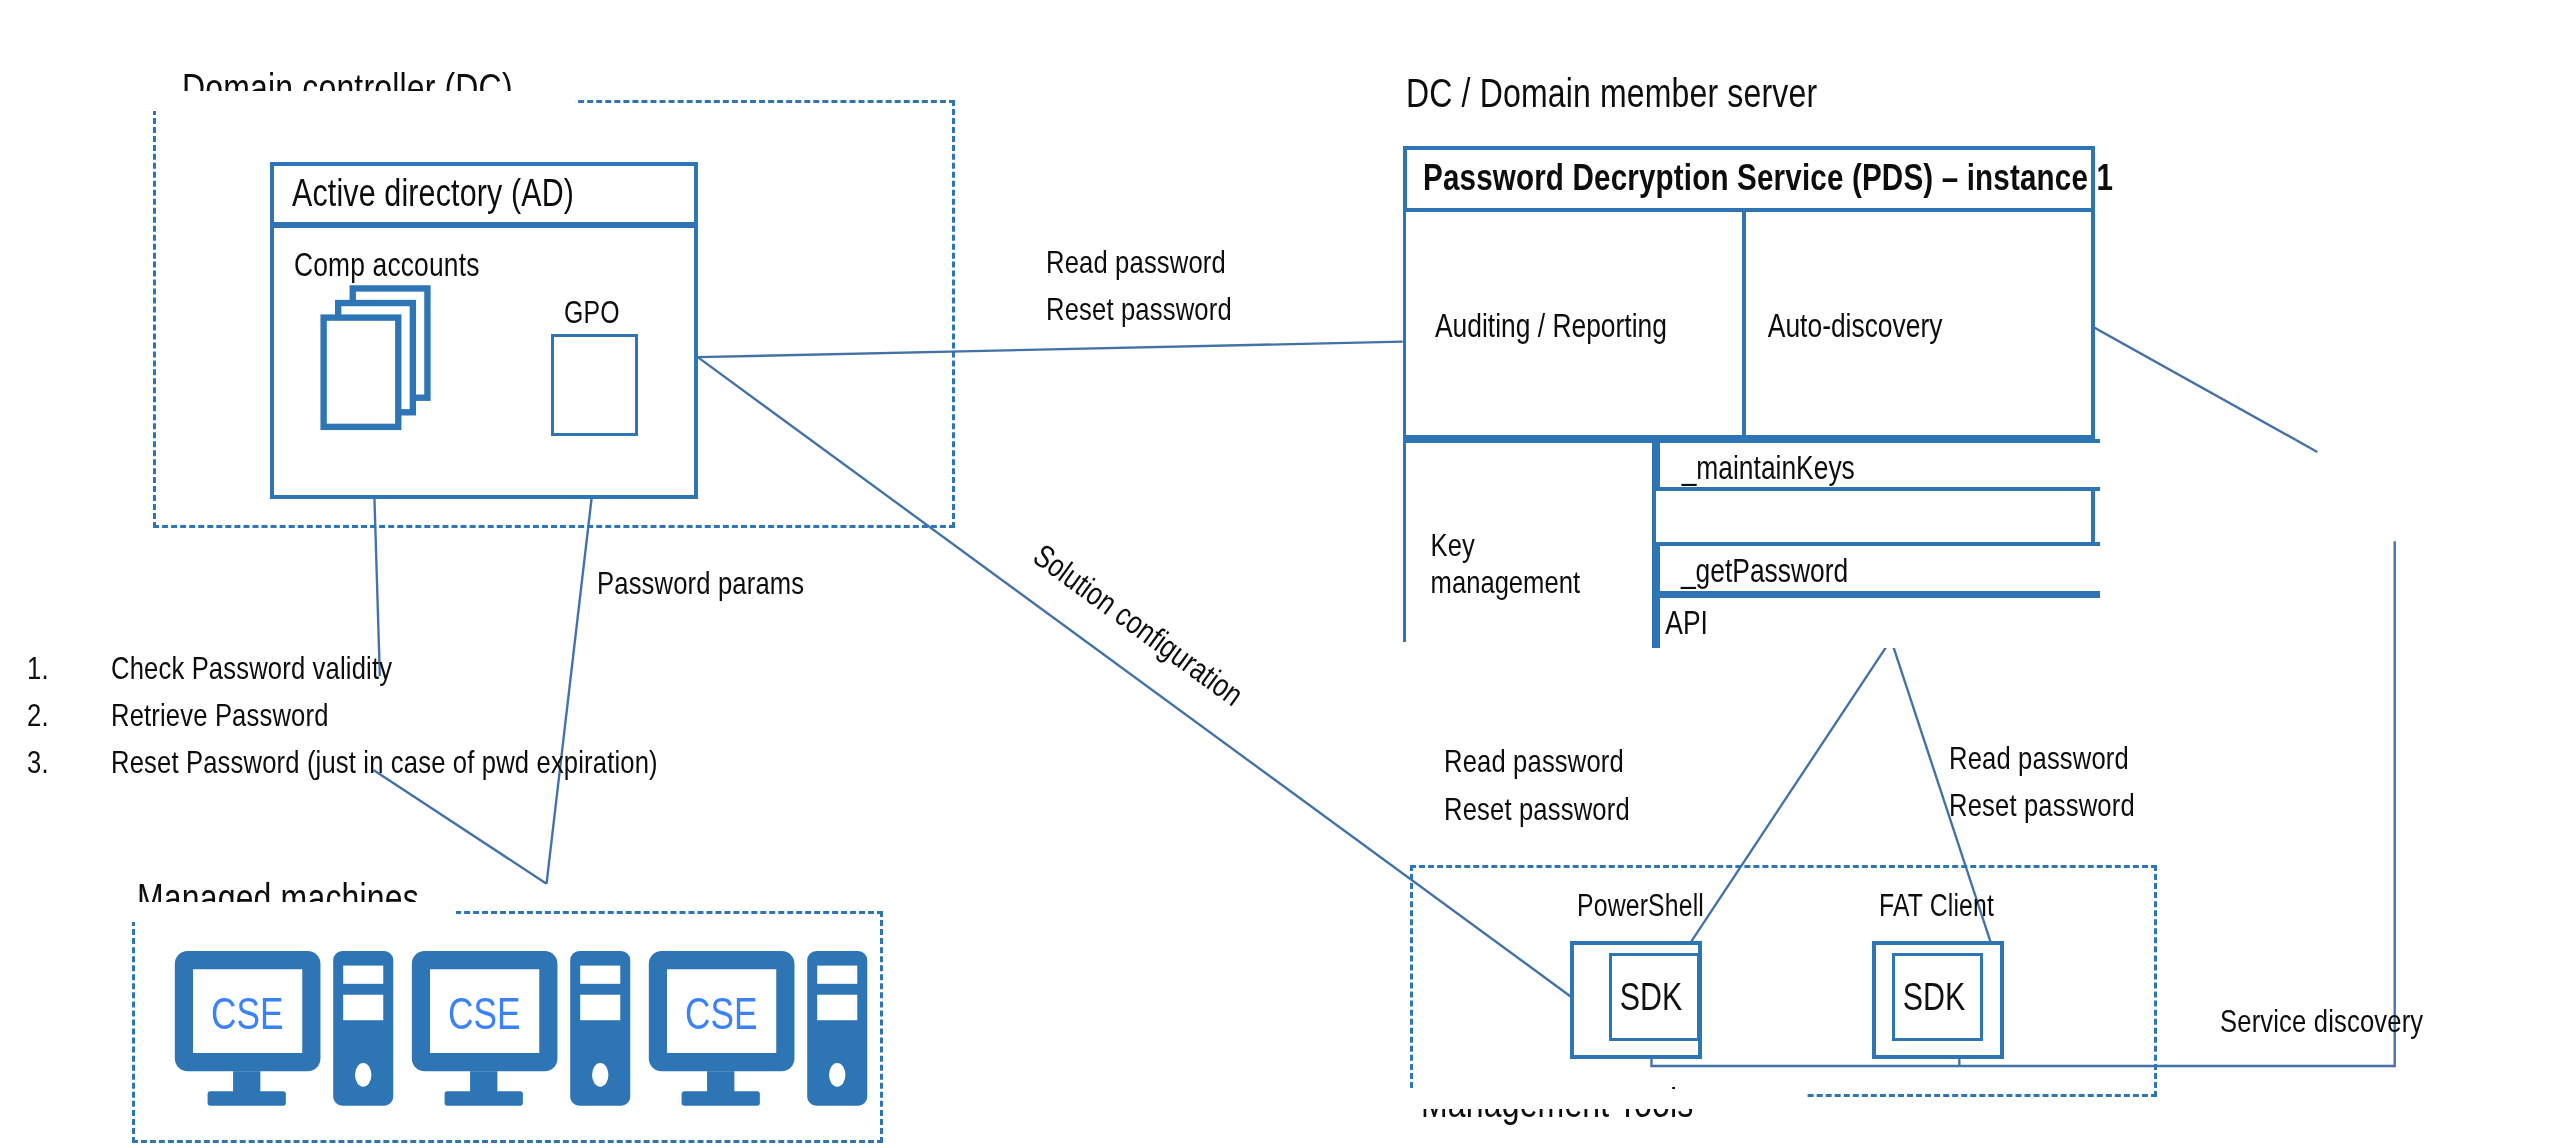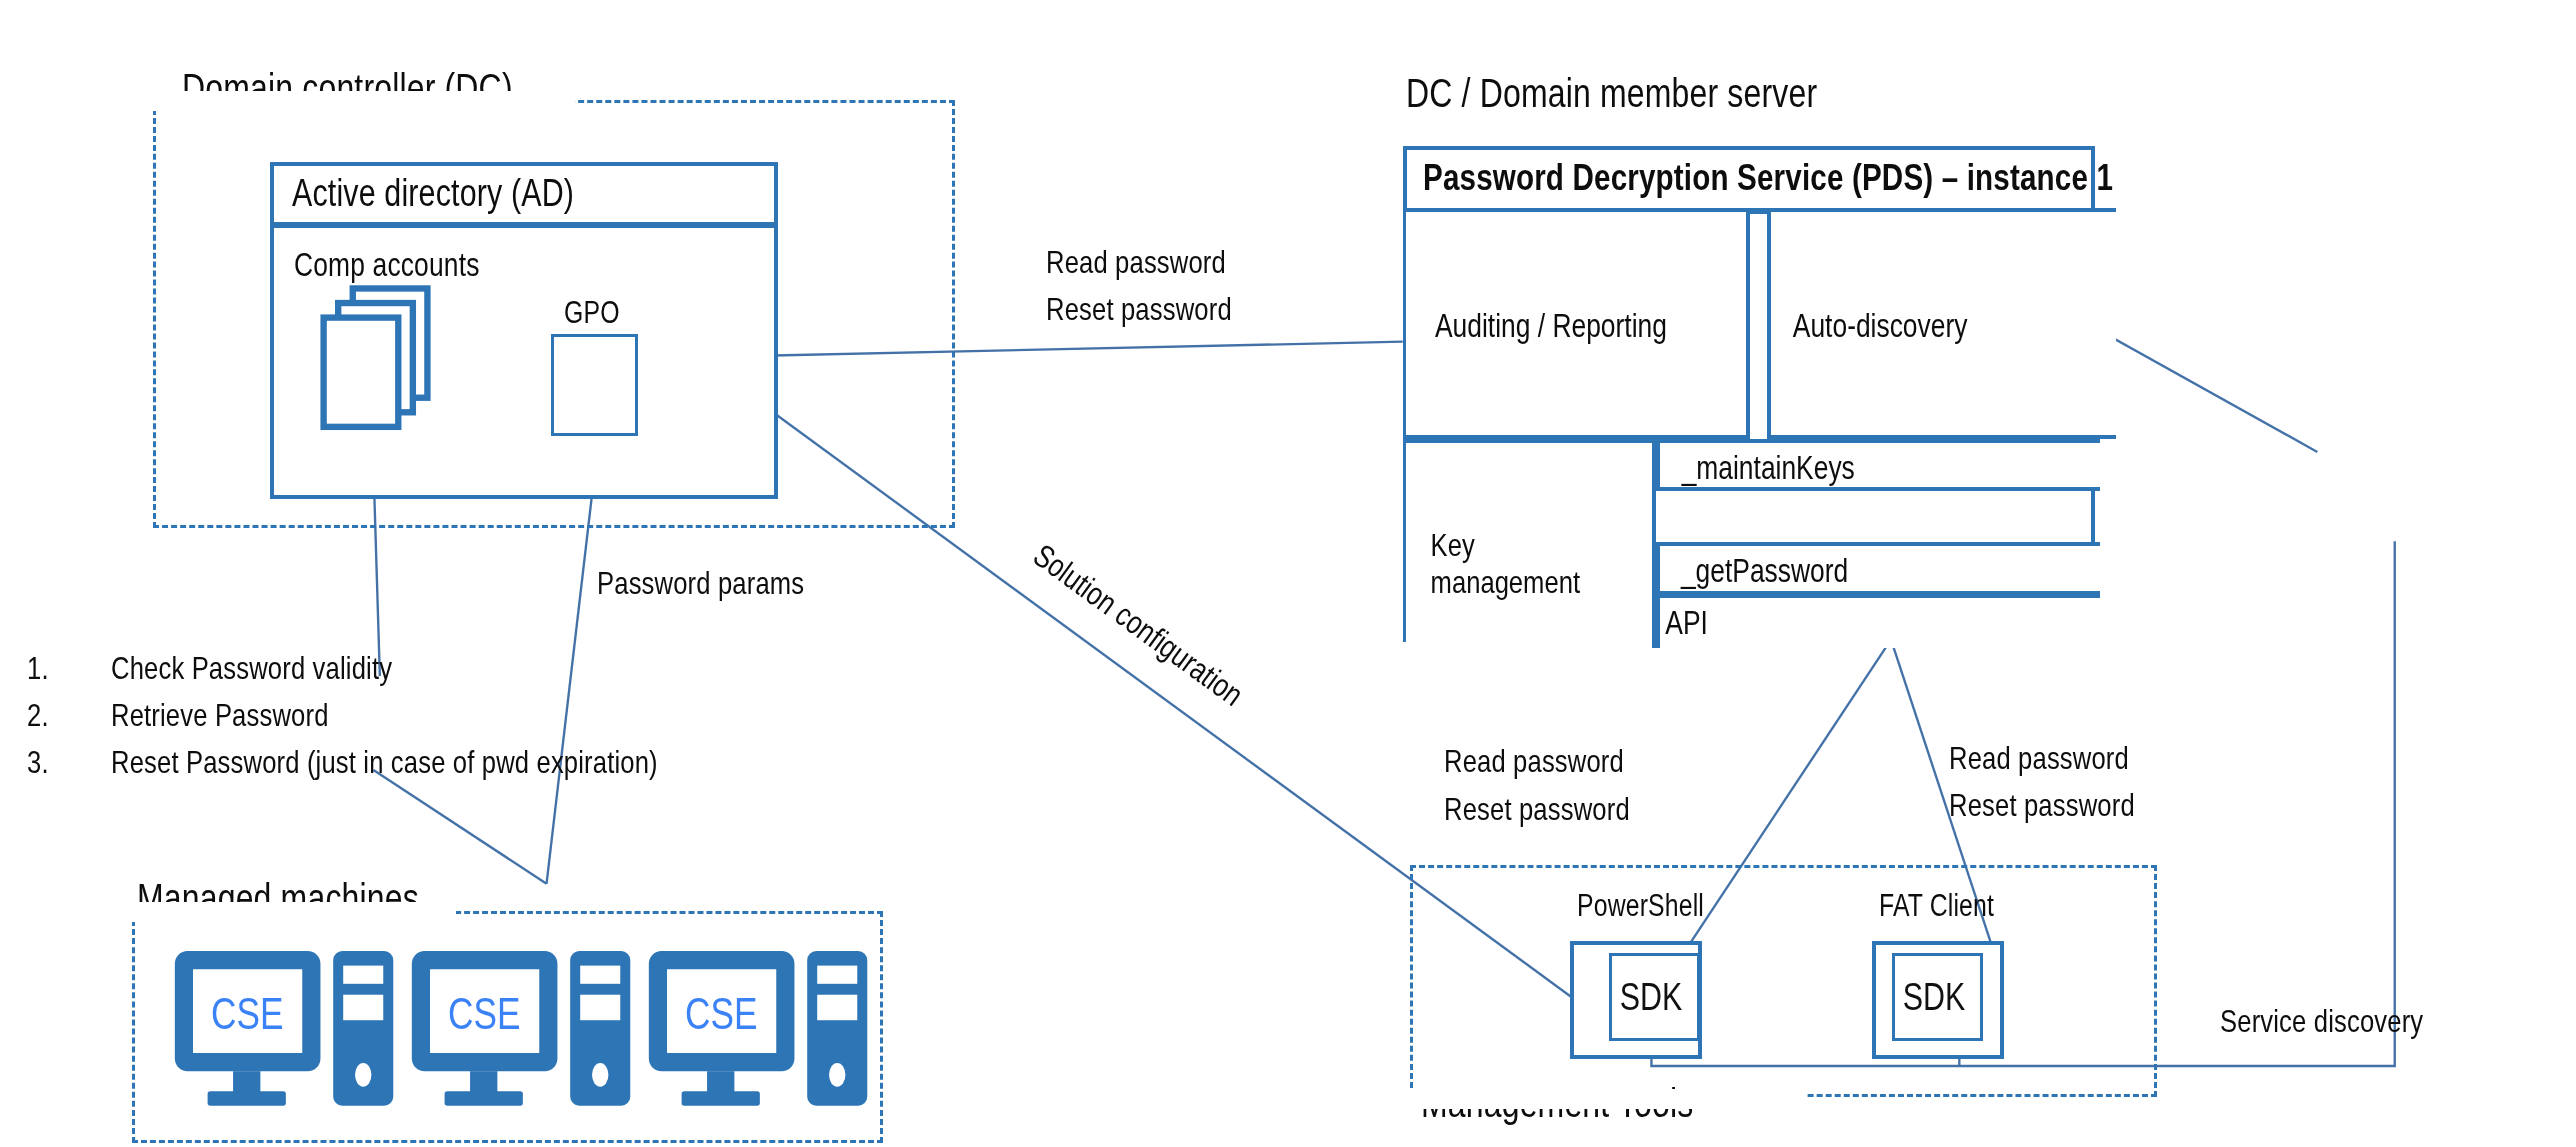--- a/index.html
+++ b/index.html
@@ -92,21 +92,21 @@
       <path d="M1813 1085 L1813 1170 L2629 1170 L2629 594"></path>
       <line x1="2151" y1="1085" x2="2151" y2="1170"></line>
     </g>
   </svg>
 
   <div class="lbl zone-title" style="left:182px;top:66px;">Domain controller (DC)</div>
   <div class="zone" style="left:153px;top:100px;width:802px;height:428px;"></div>
 
   <div style="position:absolute;left:149px;top:91px;width:426px;height:20px;background:#fff;"></div>
 
-  <div class="sbox" style="left:270px;top:162px;width:508px;height:337px;">
+  <div class="sbox" style="left:270px;top:162px;width:428px;height:337px;">
     <div class="hdr-rule" style="top:56px;"></div>
     <div class="lbl box-title" style="left:18px;top:5.5px;">Active directory (AD)</div>
     <div class="lbl inner-lbl" style="left:20px;top:80px;">Comp accounts</div>
     <div class="lbl small-lbl" style="left:290px;top:129px;">GPO</div>
 
     <svg style="position:absolute;left:44px;top:117px;" width="146" height="173" viewBox="0 0 160 190">
       <g fill="#ffffff" stroke="#2e75b6" stroke-width="7">
         <rect x="38" y="6" width="82" height="120"></rect>
         <rect x="22" y="22" width="82" height="120"></rect>
         <rect x="6" y="38" width="82" height="120"></rect>
@@ -121,21 +121,21 @@
   <div class="sbox" style="left:1403px;top:146px;width:692px;height:496px;">
     <div class="hdr-rule" style="top:58px;"></div>
     <div class="lbl box-title b" style="left:16.4px;top:7.3px;">Password Decryption Service (PDS) – instance 1</div>
 
     <div class="sbox" style="left:-0.9px;top:58px;width:344px;height:231px;border-left:none;">
       <div class="ctr" style="top:95px;">
         <span class="small-lbl" style="font-size:33px;color:#0d0d0d;">Auditing / Reporting</span>
       </div>
     </div>
 
-    <div class="sbox" style="left:360px;top:58px;width:349px;height:231px;border-right:none;">
+    <div class="sbox" style="left:335px;top:58px;width:349px;height:231px;border-right:none;">
       <div class="ctr" style="top:95px;">
         <span class="small-lbl" style="font-size:33px;color:#0d0d0d;">Auto-discovery</span>
       </div>
     </div>
 
     <div class="sbox" style="left:-0.9px;top:289px;width:250px;height:209px;border-left:none;border-bottom:none;">
       <div class="ctr" style="top:84px;">
         <span class="small-lbl" style="font-size:32px;color:#0d0d0d;">Key management</span>
       </div>
     </div>

